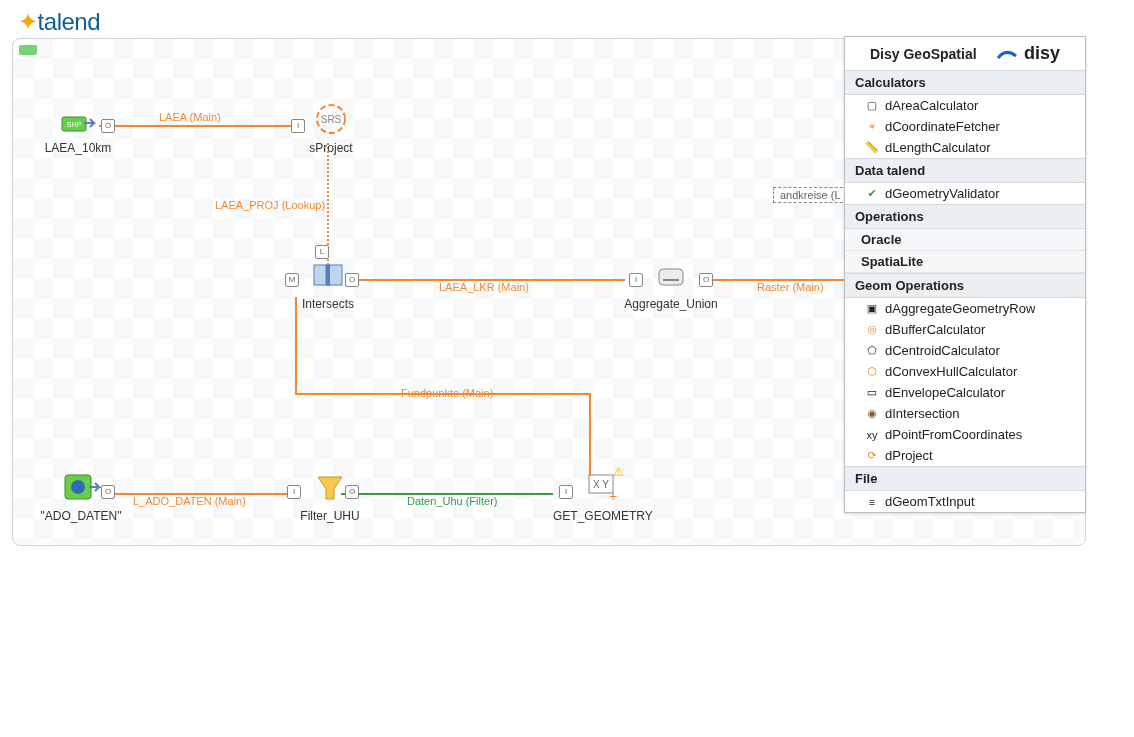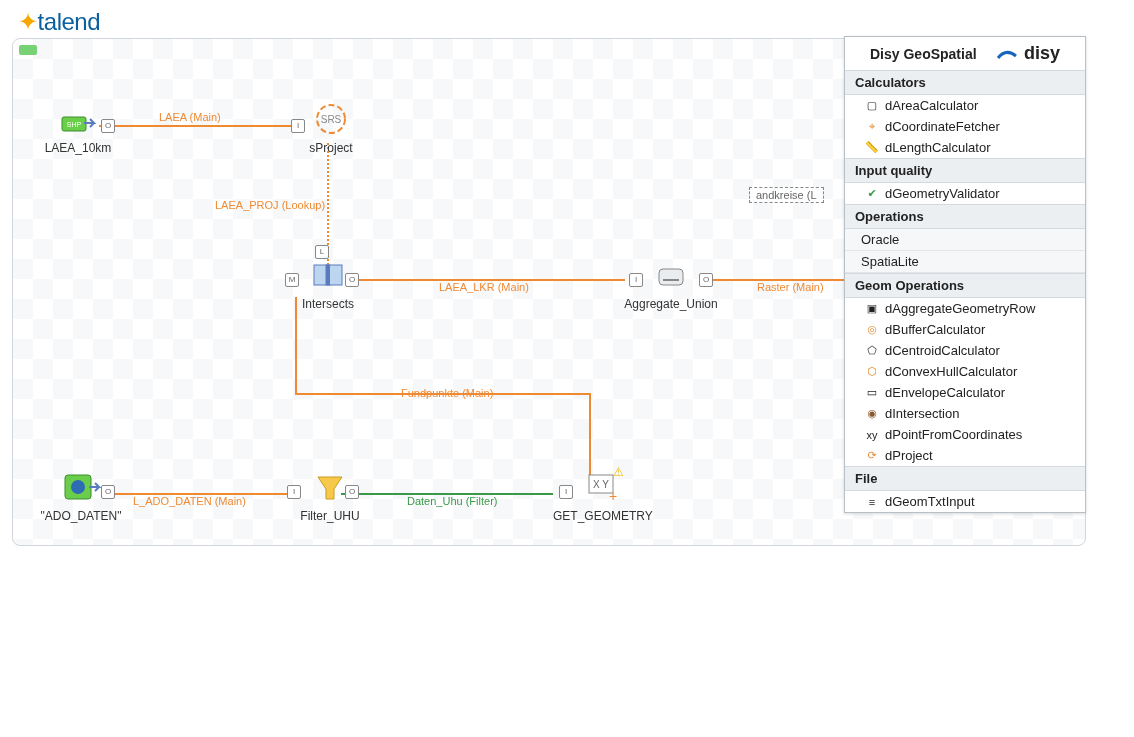--- a/index.html
+++ b/index.html
@@ -20,21 +20,21 @@
   .wire.green{background:#3a9a4a}
   .dotted{border-left:2px dotted #ef8a33;position:absolute}
   .link-label{position:absolute;font-size:11px;color:#ef8a33;white-space:nowrap}
   .link-label.green{color:#3a9a4a}
   .tag{position:absolute;border:1px dashed #888;padding:1px 6px;font-size:11px;color:#666;background:rgba(255,255,255,.7)}
   
   .palette{position:absolute;right:48px;top:36px;width:240px;border:1px solid #b8c0c6;background:#fff;box-shadow:0 1px 3px rgba(0,0,0,.15)}
   .palette-head{display:flex;align-items:center;justify-content:space-between;padding:6px 25px;font-weight:700;font-size:14px}
   .palette-head .brand{display:flex;align-items:center;gap:6px;font-size:18px;color:#222}
   .cat{background:#eceff1;border-top:1px solid #d4dadf;border-bottom:1px solid #d4dadf;padding:4px 10px;font-weight:700;font-size:13px}
-  .sub{background:#f5f7f8;border-bottom:1px solid #e2e6ea;padding:3px 16px;font-weight:400;font-size:13px}
+  .sub{background:#f5f7f8;border-bottom:1px solid #e2e6ea;padding:3px 16px;font-weight:700;font-size:13px}
   .item{padding:3px 16px 3px 20px;font-size:13px;display:flex;align-items:center;gap:6px}
   .ico{width:14px;height:14px;display:inline-flex;align-items:center;justify-content:center;font-size:11px}
 </style>
 </head>
 <body>
 
 <div class="logo">
   <span class="logo-dot">✦</span><span>talend</span>
 </div>
 
@@ -55,21 +55,21 @@
   <div class="wire flat green" style="left:328px;top:454px;width:212px"></div>
 
   <span class="link-label" style="left:146px;top:72px">LAEA (Main)</span>
   <span class="link-label" style="left:202px;top:160px">LAEA_PROJ (Lookup)</span>
   <span class="link-label" style="left:426px;top:242px">LAEA_LKR (Main)</span>
   <span class="link-label" style="left:744px;top:242px">Raster (Main)</span>
   <span class="link-label" style="left:388px;top:348px">Fundpunkte (Main)</span>
   <span class="link-label" style="left:120px;top:456px">L_ADO_DATEN (Main)</span>
   <span class="link-label green" style="left:394px;top:456px">Daten_Uhu (Filter)</span>
 
-  <span class="tag" style="left:736px;top:148px">andkreise (L</span>
+  <span class="tag" style="left:760px;top:148px">andkreise (L</span>
 
   <div class="node" style="left:30px;top:60px;width:70px">
     <div class="icon">
       <svg width="40" height="40">
           <rect x="4" y="18" width="24" height="14" rx="2" fill="#6bce4a" stroke="#3a8f2e"></rect>
           <text x="16" y="28" font-size="7" fill="#fff" text-anchor="middle">SHP</text>
           <path d="M26 24 h10 l-4 -4 m4 4 l-4 4" stroke="#5a7bbf" stroke-width="2" fill="none"></path>
         </svg>
     </div>
     <span class="port" style="position:absolute;left:58px;top:20px">O</span>
@@ -168,21 +168,21 @@
     </div>
   <div class="item">
       <span class="ico" style="color:#e38b2f">⌖</span>
       <span>dCoordinateFetcher</span>
     </div>
   <div class="item">
       <span class="ico" style="color:#e38b2f">📏</span>
       <span>dLengthCalculator</span>
     </div>
 
-  <div class="cat">Input quality</div>
+  <div class="cat">Data talend</div>
   <div class="item">
       <span class="ico" style="color:#3a9a4a">✔</span>
       <span>dGeometryValidator</span>
     </div>
 
   <div class="cat">Operations</div>
   <div class="sub">Oracle</div>
   <div class="sub">SpatiaLite</div>
 
 

